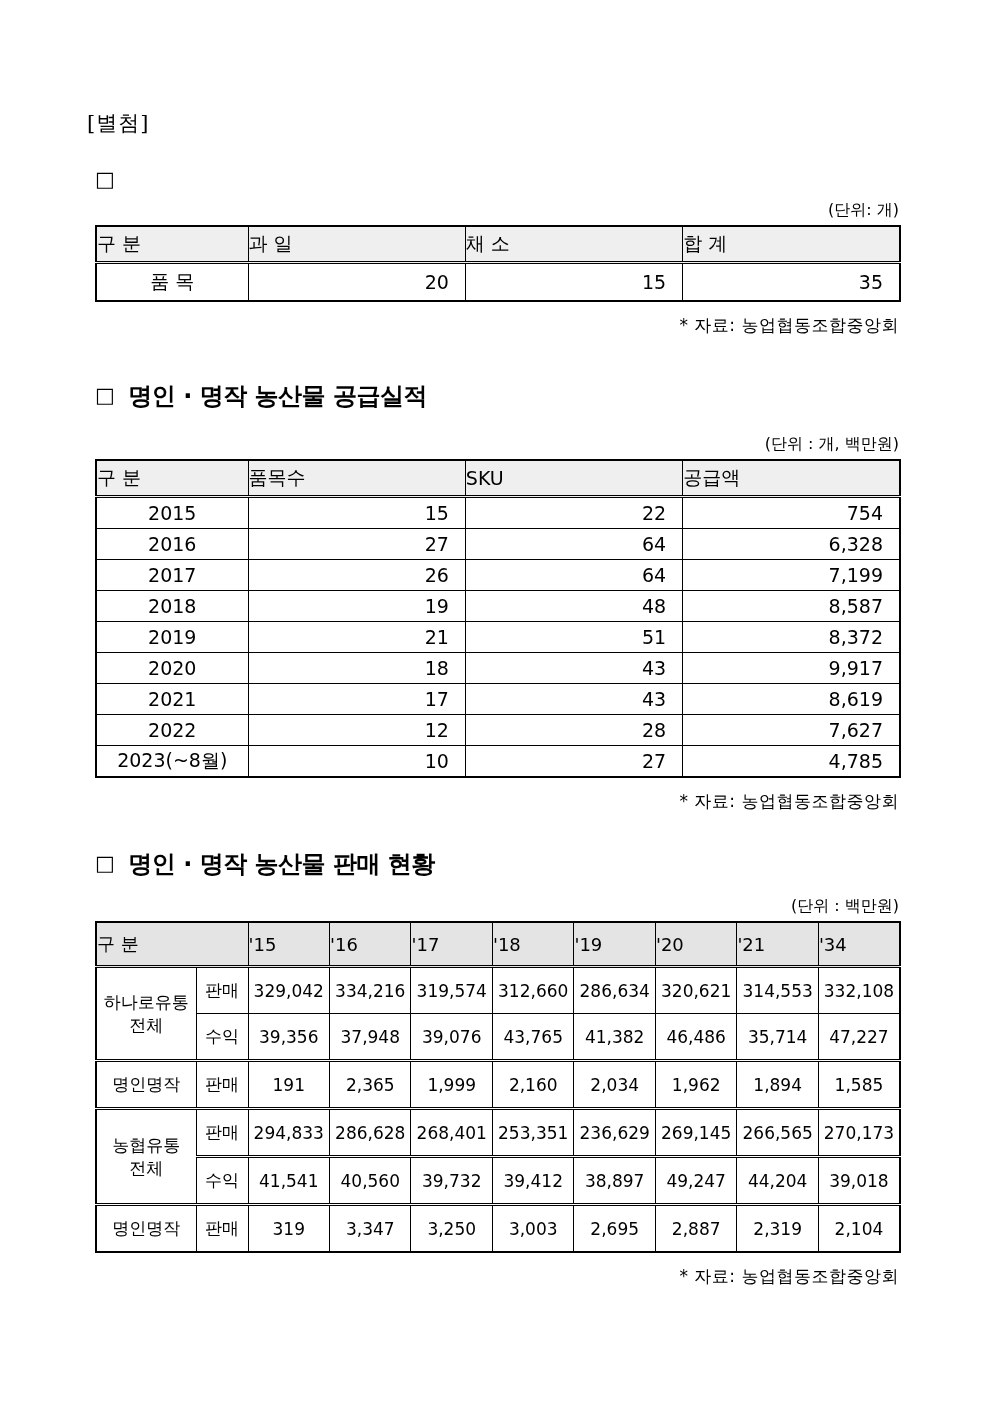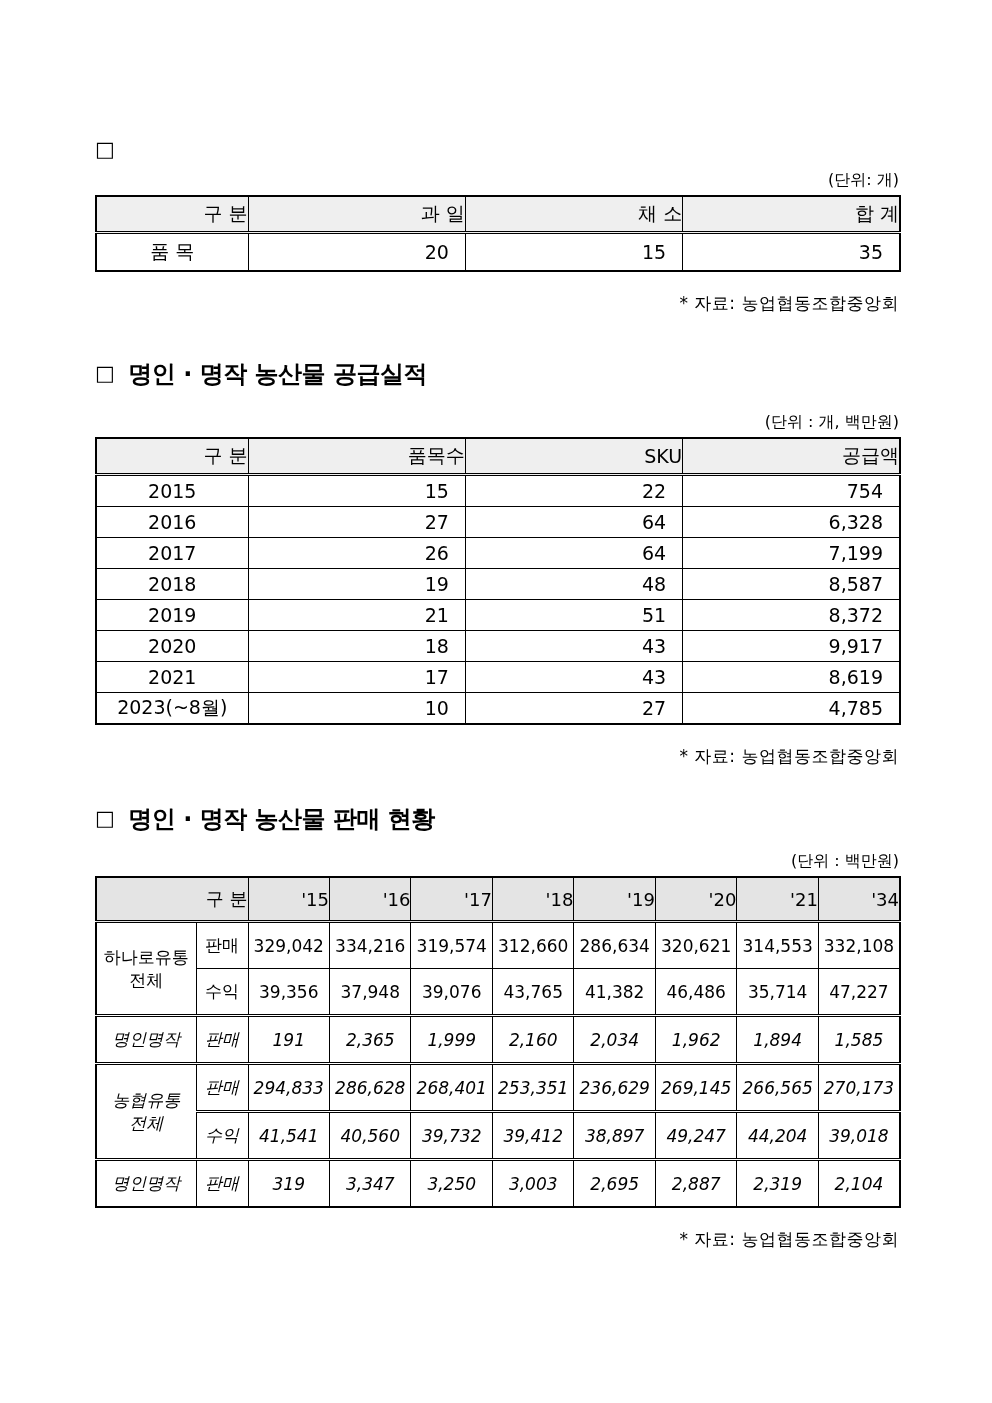--- a/index.html
+++ b/index.html
@@ -41,39 +41,39 @@
   .unit {
     text-align: right;
     font-size: 16px;
     line-height: 20px;
     padding-right: 2px;
   }
   .source {
     text-align: right;
     font-size: 17px;
     line-height: 22px;
-    margin-top: 20px;
+    margin-top: 12px;
     padding-right: 2px;
     letter-spacing: 0.5px;
   }
   table.doc-table {
     border-collapse: collapse;
     width: 806px;
     table-layout: fixed;
     border: 2px solid #000;
     margin-top: 5px;
   }
   table.doc-table th, table.doc-table td {
     border: 1px solid #000;
     font-weight: normal;
     padding: 0;
   }
   table.doc-table thead th {
     border-bottom: 3px double #000;
-    text-align: right;
+    text-align: left;
   }
   
   .simple-table thead th {
     background: #efefef;
     font-size: 19px;
     height: 34px;
   }
   .simple-table td { font-size: 19px; }
   .t1 td { height: 36px; }
   .t2 td { height: 30px; }
@@ -88,34 +88,35 @@
   .sales-table td {
     font-size: 17px;
     text-align: center;
     height: 45px;
   }
   .group-cell {
     white-space: pre-line;
     line-height: 1.3;
   }
   tr.top-single td { border-top: 1px solid #000; }
-  tr.top-double td { border-top: 3px double #000; font-style: italic; }
+  tr.top-double td { border-top: 3px double #000; }
   
   .sec1 .sec-title { margin-top: 26px; }
   .sec1 .unit { margin-top: 4px; }
   .sec2 { margin-top: 44px; }
   .sec2 .unit { margin-top: 22px; }
   .sec3 { margin-top: 36px; }
   .sec3 .unit { margin-top: 16px; }
 </style>
 </head>
 <body>
 
 <div class="content">
 
+  <div class="attachment">[별첨]</div>
 
   <div class="section sec1">
     <div class="sec-title">
       <span class="bullet">□</span>
     </div>
     <div class="unit">(단위: 개)</div>
     <table id="t1" class="doc-table simple-table t1">
       <colgroup>
           <col style="width:152px">
           <col>
@@ -198,20 +199,26 @@
             <td class="label-cell">2020</td>
             <td class="num-cell">18</td>
             <td class="num-cell">43</td>
             <td class="num-cell">9,917</td>
           </tr>
           <tr>
             <td class="label-cell">2021</td>
             <td class="num-cell">17</td>
             <td class="num-cell">43</td>
             <td class="num-cell">8,619</td>
+          </tr>
+          <tr>
+            <td class="label-cell">2022</td>
+            <td class="num-cell">12</td>
+            <td class="num-cell">28</td>
+            <td class="num-cell">7,627</td>
           </tr>
           <tr>
             <td class="label-cell">2023(~8월)</td>
             <td class="num-cell">10</td>
             <td class="num-cell">27</td>
             <td class="num-cell">4,785</td>
           </tr>
         </tbody>
       </table>
     <div class="source">* 자료: 농업협동조합중앙회</div>

